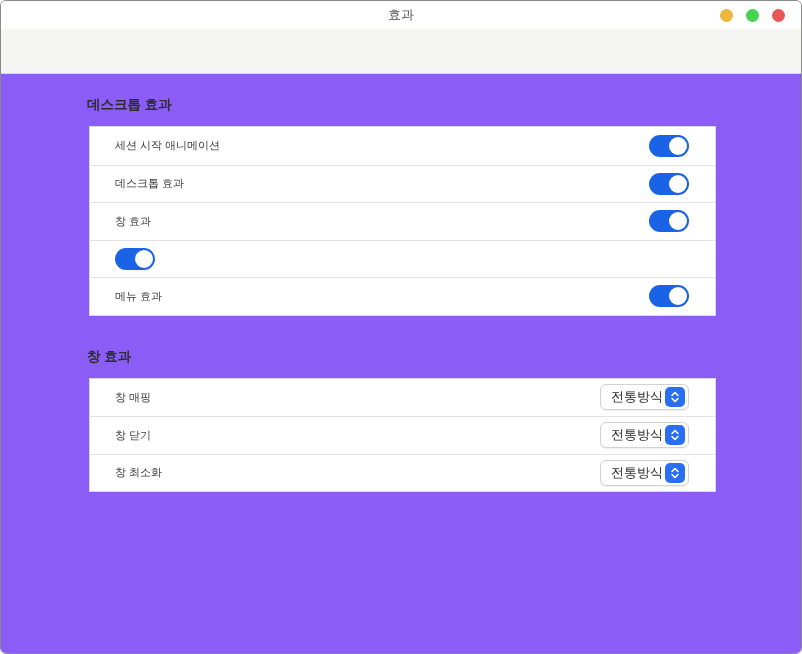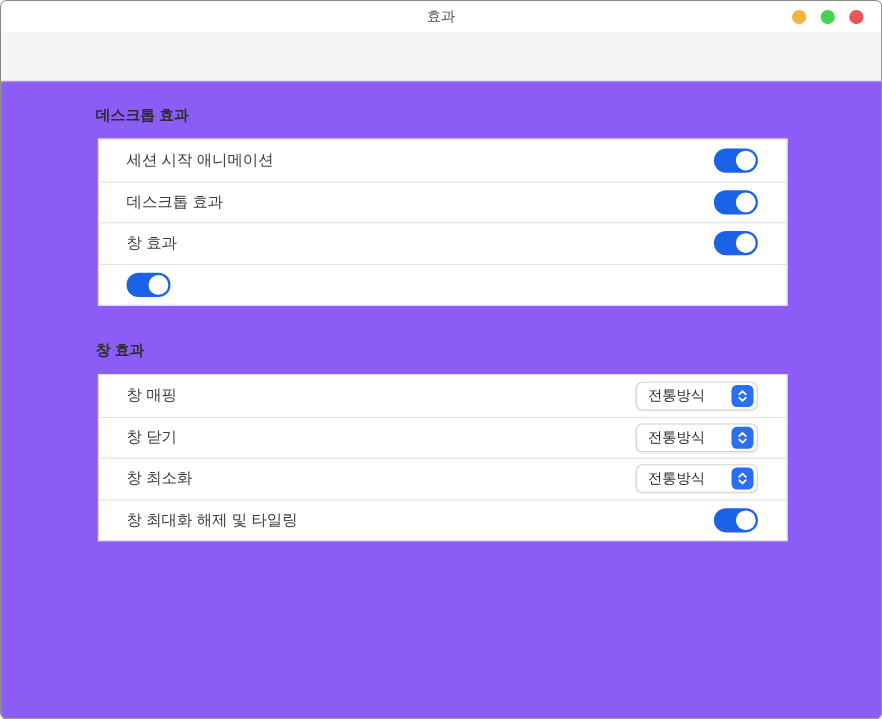--- a/index.html
+++ b/index.html
@@ -77,21 +77,21 @@
   }
   .row {
     height: 37.5px;
     display: flex;
     align-items: center;
     justify-content: space-between;
     padding: 0 26px 0 25px;
   }
   .row + .row { border-top: 1px solid #e2e2e2; }
   .row-label {
-    font-size: 14px;
+    font-size: 11px;
     color: #3c3c3c;
     white-space: nowrap;
   }
   
   .toggle {
     position: relative;
     width: 40px; height: 22px;
     border-radius: 11px;
     cursor: pointer;
     flex: 0 0 auto;
@@ -110,21 +110,21 @@
   
   .select {
     height: 26px;
     background: #ffffff;
     border: 1px solid #d2d2d2;
     border-radius: 6px;
     box-shadow: 0 1px 1px rgba(0,0,0,0.06);
     display: flex;
     align-items: center;
     padding: 0 3px 0 10px;
-    gap: 24px;
+    gap: 2px;
     cursor: pointer;
     flex: 0 0 auto;
   }
   .select-value {
     font-size: 13px;
     color: #2d2d2d;
     white-space: nowrap;
   }
   .select-stepper {
     width: 20px; height: 20px;
@@ -177,20 +177,26 @@
             <div class="knob"></div>
           </div>
       </div>
 
       <div class="row">
         <div class="toggle" data-state="on">
             <div class="knob"></div>
           </div>
       </div>
 
+      <div class="row">
+        <span class="row-label">메뉴 효과</span>
+        <div class="toggle" data-state="on">
+            <div class="knob"></div>
+          </div>
+      </div>
 
     </div>
 
     <div class="section-title second">창 효과</div>
     <div class="rows-box">
 
       <div class="row">
         <span class="row-label">창 매핑</span>
         <div class="select">
           <span class="select-value">전통방식</span>
@@ -223,23 +229,17 @@
           <span class="select-stepper">
             <svg width="10" height="12" viewBox="0 0 10 12">
                 <polyline points="2,4.5 5,1.5 8,4.5" fill="none" stroke="#ffffff" stroke-width="1.6" stroke-linecap="round" stroke-linejoin="round"></polyline>
                 <polyline points="2,7.5 5,10.5 8,7.5" fill="none" stroke="#ffffff" stroke-width="1.6" stroke-linecap="round" stroke-linejoin="round"></polyline>
               </svg>
           </span>
         </div>
       </div>
 
 
-      <div class="row">
-        <span class="row-label">창 최대화 해제 및 타일링</span>
-        <div class="toggle" data-state="on">
-            <div class="knob"></div>
-          </div>
-      </div>
 
     </div>
 
   </div>
 </div>
 
 </body></html>

